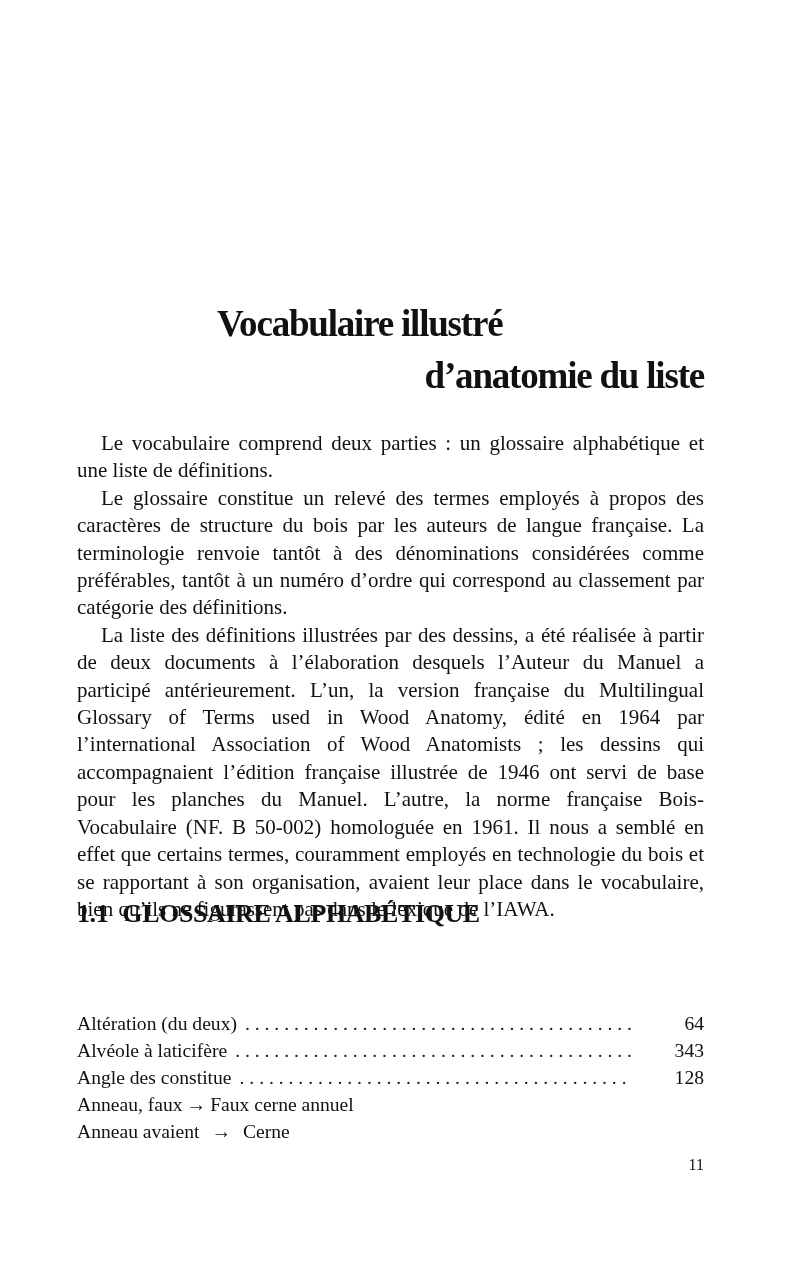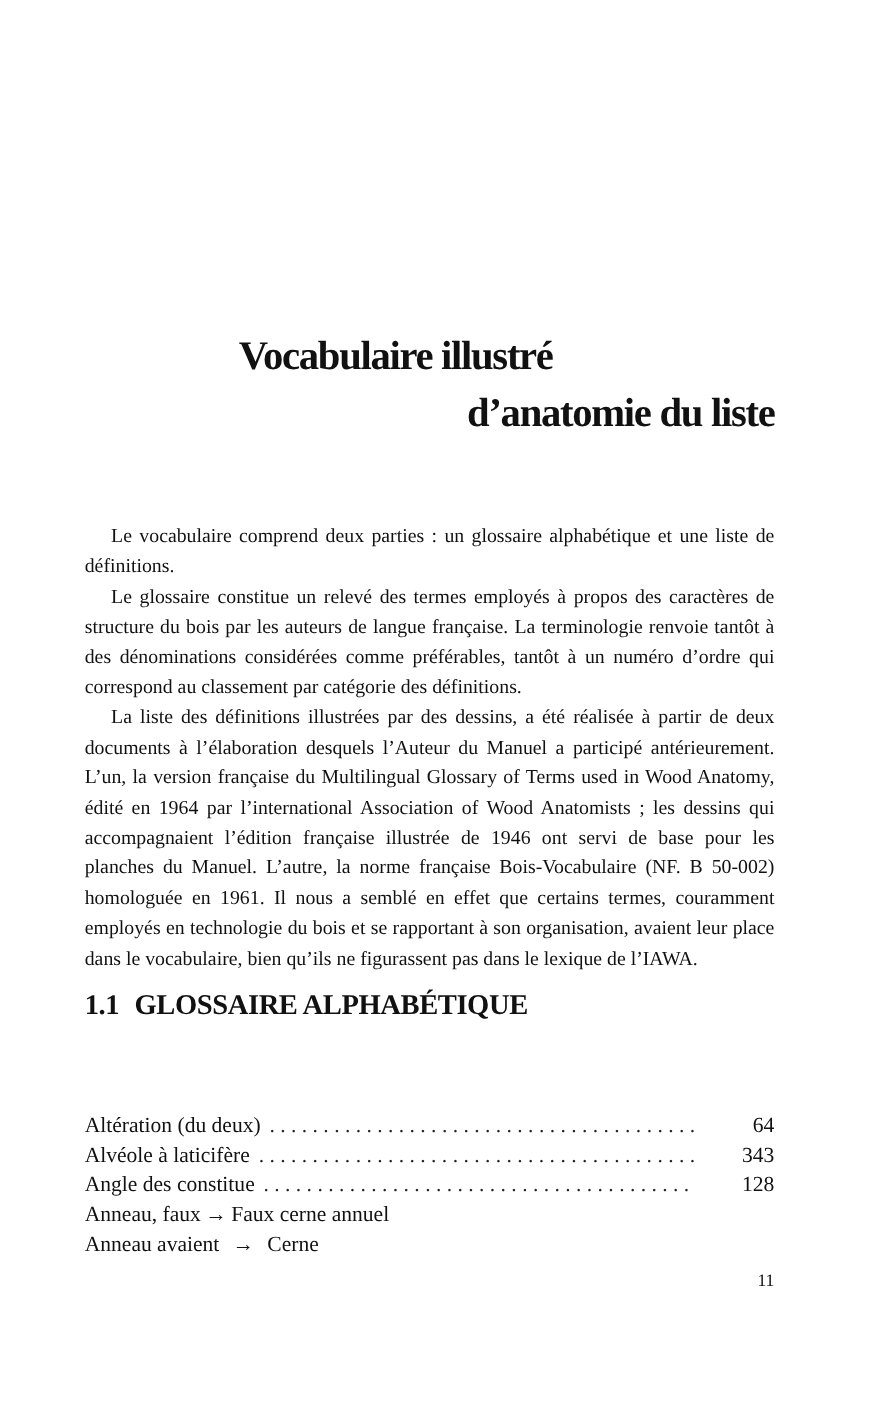--- a/index.html
+++ b/index.html
@@ -59,25 +59,24 @@
     }
     .title-line-2 {
       top: 352px;
       text-align: right;
     }
     .body-text {
       position: absolute;
       left: 77px;
       top: 430px;
       width: 627px;
-      font-size: 18px;
+      font-size: 21px;
       line-height: 27.4px;
       text-align: justify;
       hyphens: manual;
-      margin-top: 44px;
     }
     .body-text p {
       margin: 0;
       text-indent: 24px;
     }
     .section-heading {
       position: absolute;
       left: 77px;
       top: 899px;
       font-weight: bold;

